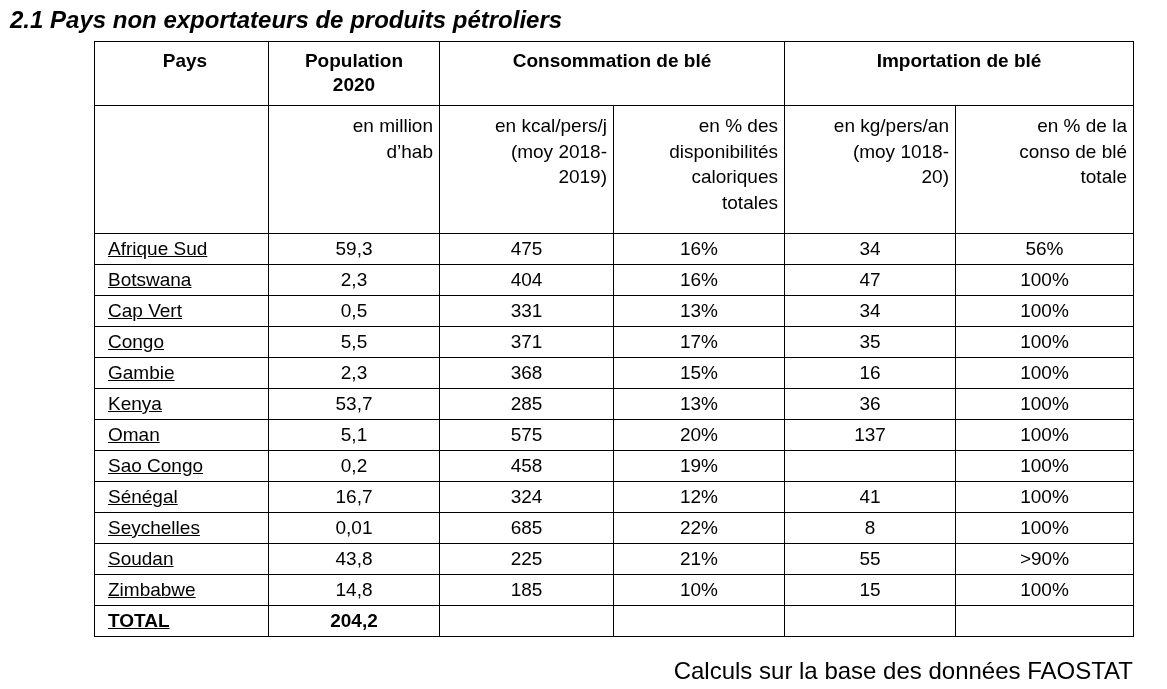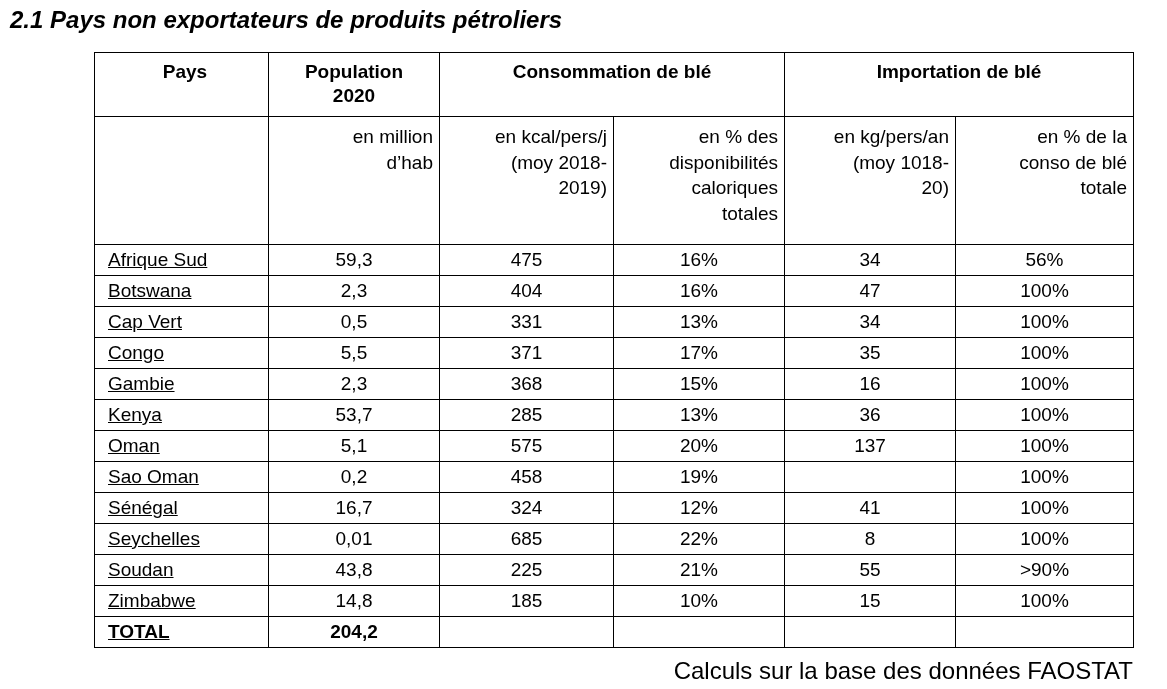--- a/index.html
+++ b/index.html
@@ -18,21 +18,21 @@
     left: 10px;
     top: 6px;
     font-size: 24px;
     font-weight: bold;
     font-style: italic;
     white-space: nowrap;
   }
   table.data-table {
     position: absolute;
     left: 94px;
-    top: 52px;
+    top: 41px;
     width: 1039px;
     border-collapse: collapse;
     table-layout: fixed;
     padding-left: 16px;
   }
   .data-table th, .data-table td {
     border: 1.5px solid #000000;
     padding: 0 6px;
     font-size: 19px;
     overflow: hidden;
@@ -176,21 +176,21 @@
       </tr>
       <tr>
         <td class="col-country">Oman</td>
         <td class="col-num">5,1</td>
         <td class="col-num">575</td>
         <td class="col-num">20%</td>
         <td class="col-num">137</td>
         <td class="col-num">100%</td>
       </tr>
       <tr>
-        <td class="col-country">Sao Oman</td>
+        <td class="col-country">Sao Congo</td>
         <td class="col-num">0,2</td>
         <td class="col-num">458</td>
         <td class="col-num">19%</td>
         <td class="col-num"></td>
         <td class="col-num">100%</td>
       </tr>
       <tr>
         <td class="col-country">Sénégal</td>
         <td class="col-num">16,7</td>
         <td class="col-num">324</td>

